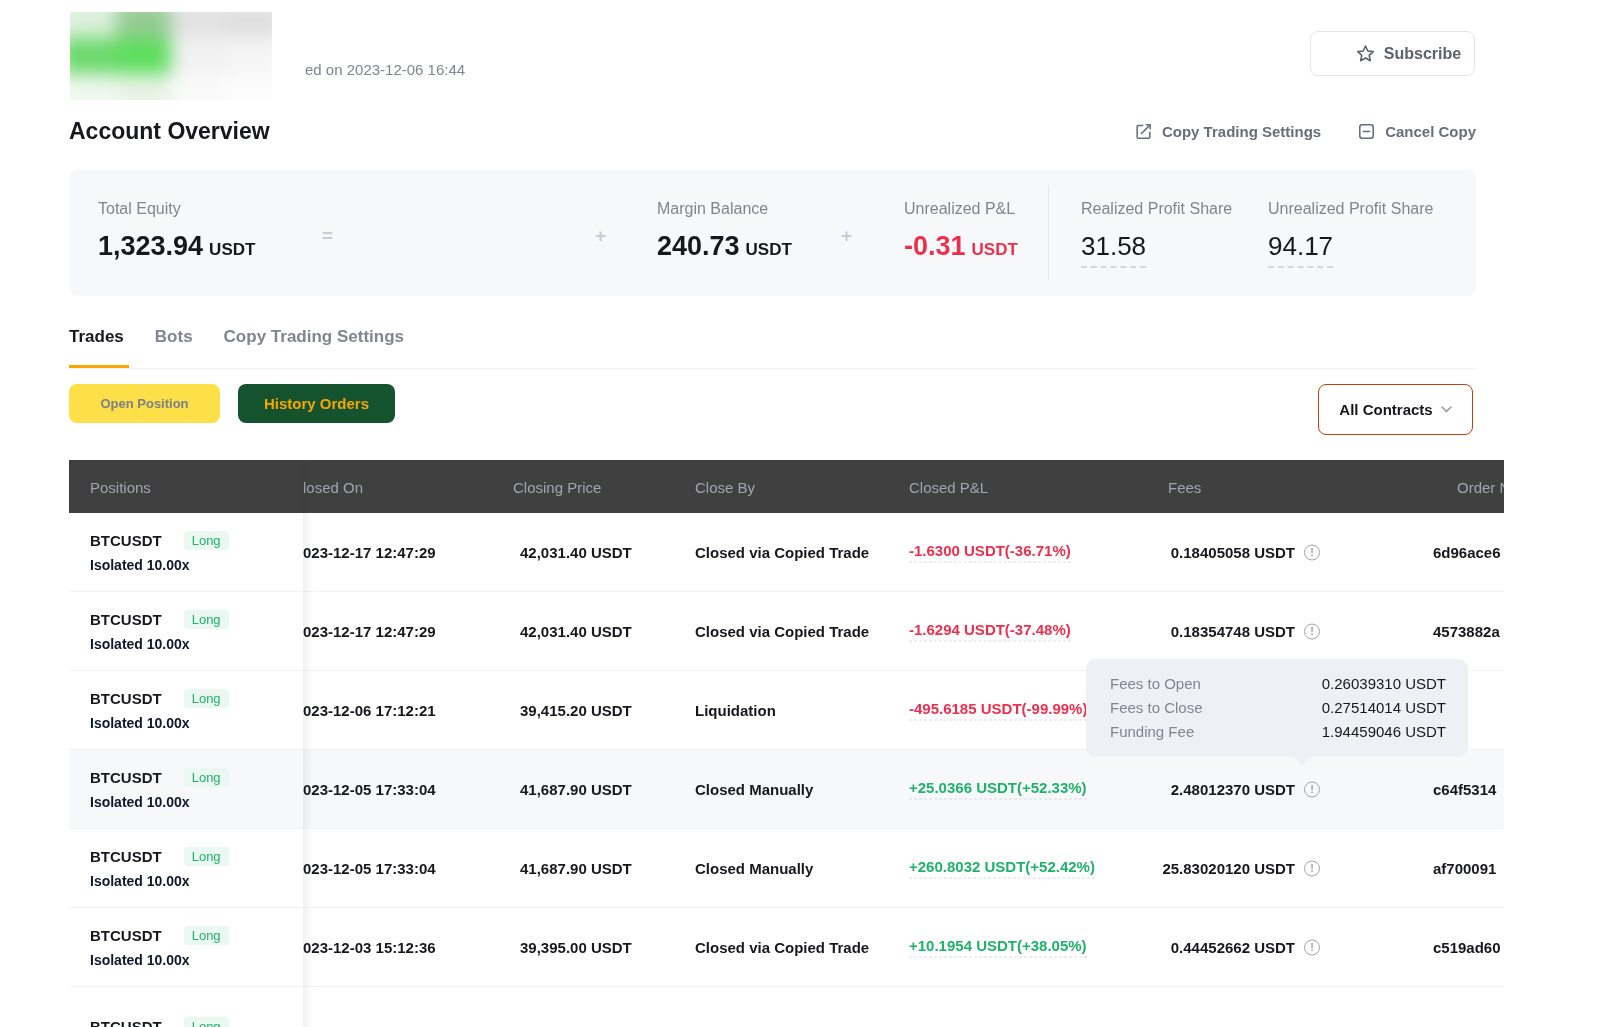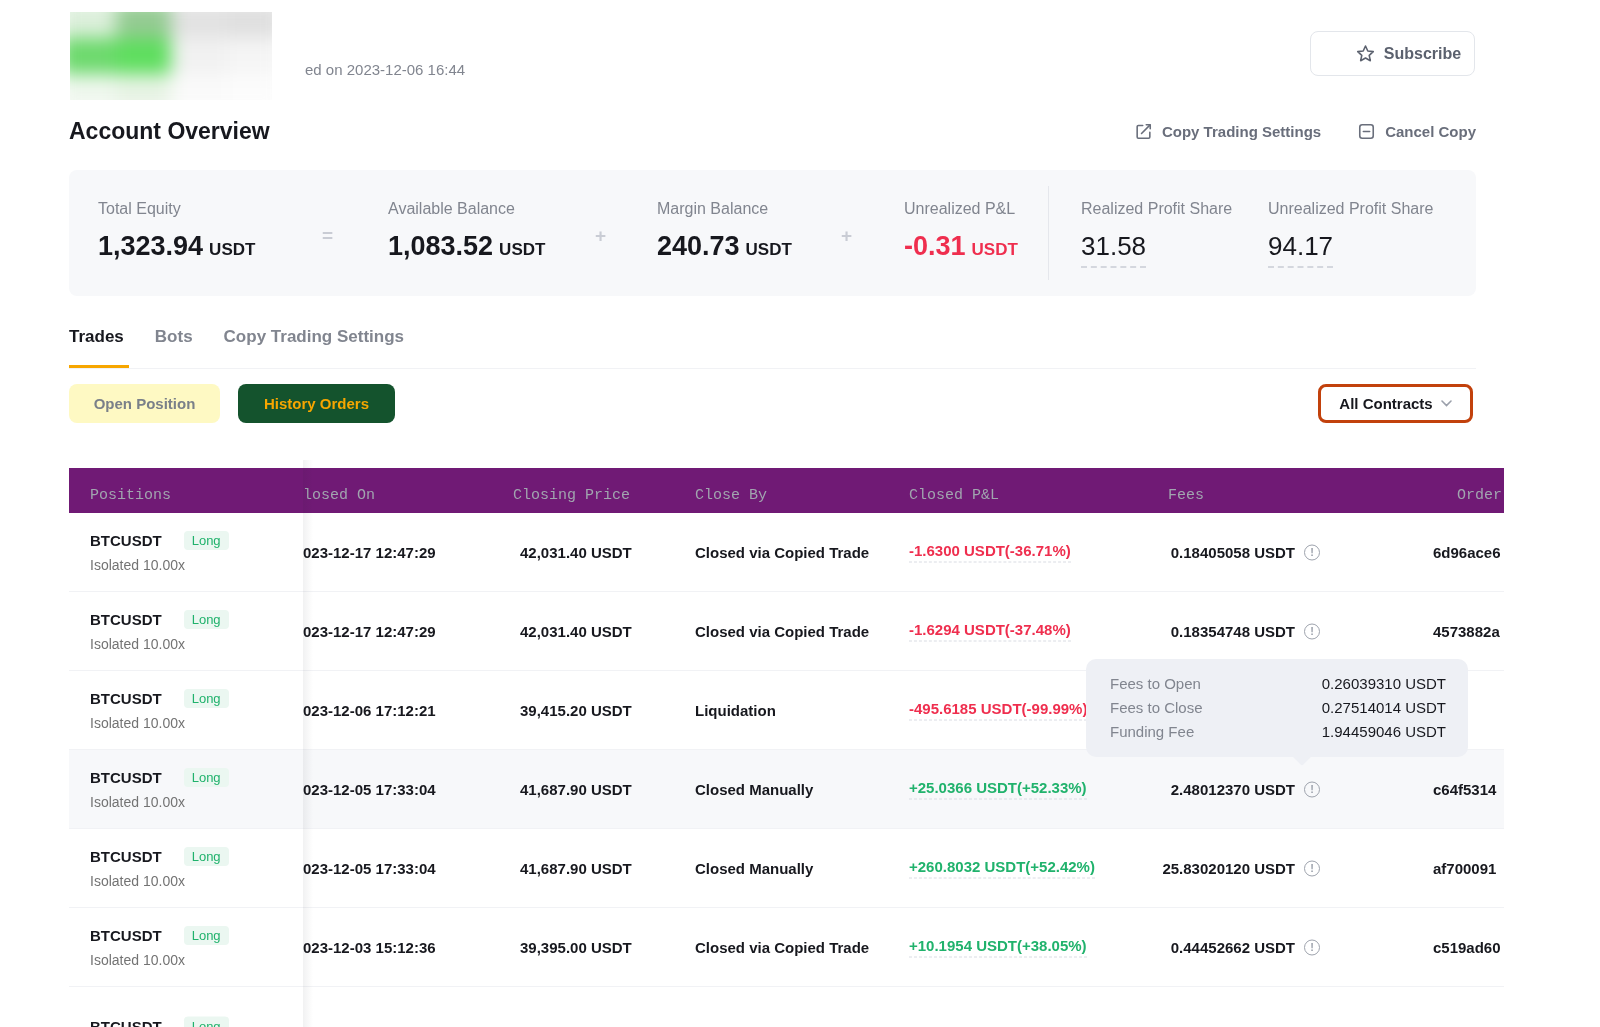--- a/index.html
+++ b/index.html
@@ -45,43 +45,43 @@
 
   
   .tabs { position:absolute; left:69px; top:327px; display:flex; gap:31px; font-size:17px;
     font-weight:bold; color:#81858f; }
   .tab { cursor:pointer; }
   .tab.active { color:#17181e; }
   .tabs-divider { position:absolute; left:69px; top:368px; width:1407px; height:1px; background:#f1f2f5; }
   .tab-underline { position:absolute; left:69px; top:365px; width:60px; height:3px; background:#f7a600; }
 
   
-  .btn-open { position:absolute; left:69px; top:384px; width:151px; height:39px; background:#fef9c3;
-    border:none; border-radius:8px; color:#7a8089; font-weight:bold; font-size:15px; cursor:pointer;
+  .btn-open { position:absolute; left:69px; top:384px; width:151px; height:39px; background:#fde047;
+    border:none; border-radius:8px; color:#7a8089; font-weight:bold; font-size:13px; cursor:pointer;
     font-family:inherit; }
   .btn-history { position:absolute; left:238px; top:384px; width:157px; height:39px; background:#14532d;
     border:none; border-radius:8px; color:#f7a600; font-weight:bold; font-size:15px; cursor:pointer;
     font-family:inherit; }
-  .btn-contracts { position:absolute; left:1318px; top:384px; width:155px; height:39px; background:#fff;
-    border:3px solid #c2410c; border-radius:8px; color:#17181e; font-weight:bold; font-size:15px;
+  .btn-contracts { position:absolute; left:1318px; top:384px; width:155px; height:51px; background:#fff;
+    border:1px solid #c2410c; border-radius:8px; color:#17181e; font-weight:bold; font-size:15px;
     display:flex; align-items:center; justify-content:center; gap:8px; cursor:pointer; font-family:inherit; }
 
   
   .table { position:absolute; left:69px; top:460px; width:1435px; height:567px; overflow:hidden; }
-  .thead { position:absolute; left:0; top:8px; width:1435px; height:53px; background:#701a75;font-family:Liberation Mono, monospace; }
+  .thead { position:absolute; left:0; top:0; width:1435px; height:53px; background:#404040; }
   .th { position:absolute; top:50%; transform:translateY(-50%); font-size:15px; color:#a1a5af; white-space:nowrap; }
   .th.c0 { left:21px; } .th.c1 { left:234px; } .th.c2 { left:444px; } .th.c3 { left:626px; }
   .th.c4 { left:840px; } .th.c5 { left:1099px; } .th.c6 { left:1388px; }
   .tbody { position:absolute; left:0; top:53px; width:1435px; }
   .trow { position:relative; width:1435px; height:79px; border-bottom:1px solid #f1f2f5; background:#fff; }
   .trow.hovered { background:#f7f8fa; }
   .pos-cell { position:absolute; left:21px; top:50%; transform:translateY(-50%); }
   .pos-line1 { display:flex; align-items:center; gap:22px; font-size:15px; font-weight:bold; color:#17181e; }
   .side-badge { background:#ebf7f1; color:#20b26c; font-size:13px; font-weight:400; padding:2px 8px; border-radius:4px; }
-  .pos-line2 { margin-top:7px; color:#737373; font-size:14px; font-weight:normal; }
+  .pos-line2 { margin-top:7px; color:#0f172a; font-size:14px; font-weight:bold; }
   .cell { position:absolute; top:50%; transform:translateY(-50%); font-size:15px; font-weight:bold;
     color:#17181e; white-space:nowrap; }
   .cell.closed-on { left:234px; }
   .cell.closing-price { left:451px; }
   .cell.close-by { left:626px; }
   .cell.pnl { left:840px; padding-bottom:3px; border-bottom:1px dashed #d9dce3; }
   .cell.pnl.negative { color:#ef2e4e; }
   .cell.pnl.positive { color:#20b26c; }
   .cell.fees { left:1074px; width:177px; display:flex; justify-content:flex-end; align-items:center; gap:9px; }
   .info-icon { width:16px; height:16px; border:1px solid #9ea3ad; border-radius:50%; color:#9ea3ad;
@@ -147,24 +147,20 @@
       <span>Cancel Copy</span>
     </span>
   </div>
 
   <div class="stats-card">
     <div class="stat s0">
       <div class="lbl">Total Equity</div>
       <div class="val-row"><span class="val">1,323.94</span><span class="unit">USDT</span></div>
     </div>
     <span class="op eq">=</span>
-    <div class="stat s1">
-      <div class="lbl">Available Balance</div>
-      <div class="val-row"><span class="val">1,083.52</span><span class="unit">USDT</span></div>
-    </div>
     <span class="op p1">+</span>
     <div class="stat s2">
       <div class="lbl">Margin Balance</div>
       <div class="val-row"><span class="val">240.73</span><span class="unit">USDT</span></div>
     </div>
     <span class="op p2">+</span>
     <div class="stat s3 negative">
       <div class="lbl">Unrealized P&amp;L</div>
       <div class="val-row"><span class="val">-0.31</span><span class="unit">USDT</span></div>
     </div>

